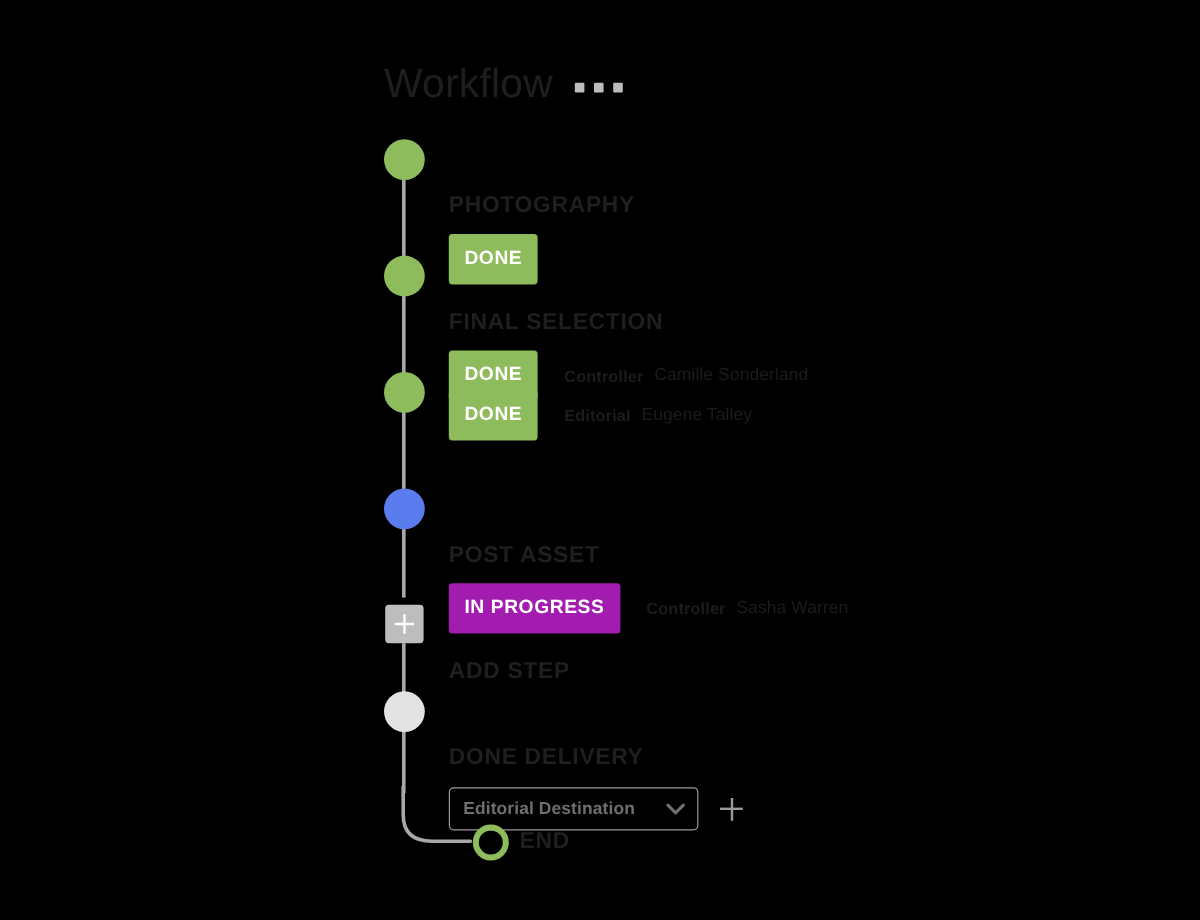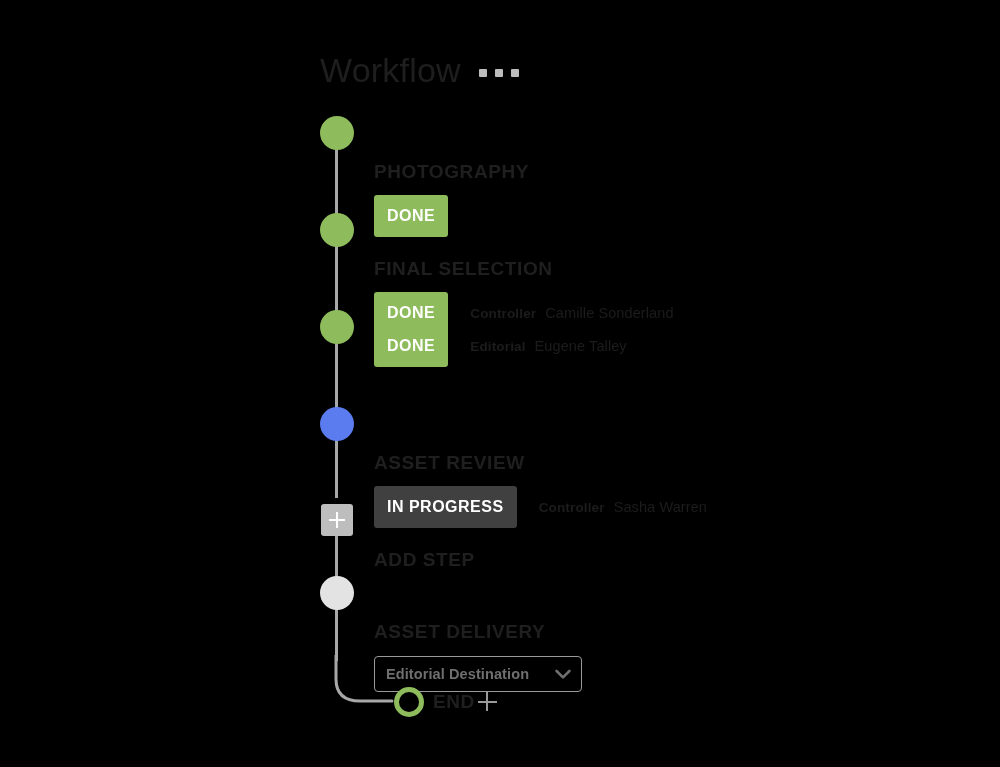--- a/index.html
+++ b/index.html
@@ -59,33 +59,33 @@
   .branch-icon{margin-left:13px;display:inline-flex;align-items:center;}
 
   .meta-row{display:flex;align-items:center;margin-top:11px;}
   .badge{
     display:inline-flex;align-items:center;justify-content:center;
     height:42px;padding:0 13px;border-radius:3px;
     font-size:16px;font-weight:700;letter-spacing:0.5px;color:#ffffff;
     cursor:pointer;
   }
   .badge.done{background:#8ebb5b;}
-  .badge.progress{background:#404040;}
+  .badge.progress{background:#a21caf;}
 
   .role{
     font-size:13.5px;font-weight:700;color:#1c1c1c;
     letter-spacing:0.15px;margin-left:22px;white-space:nowrap;
   }
   .person{
     font-size:14.5px;font-weight:400;color:#1c1c1c;
     letter-spacing:0.1px;margin-left:9px;white-space:nowrap;
   }
 
   
-  .dest-row{display:flex;align-items:center;margin-top:12px;flex-direction:column;}
+  .dest-row{display:flex;align-items:center;margin-top:12px;}
   .select-box{
     display:flex;align-items:center;justify-content:space-between;
     width:185px;height:34px;
     border:1.5px solid #9a9a9a;border-radius:4px;
     padding:0 10px 0 11px;cursor:pointer;background:transparent;
   }
   .select-label{
     font-size:14.5px;font-weight:700;color:#6f6f6f;letter-spacing:0.1px;
     white-space:nowrap;
   }
@@ -150,38 +150,38 @@
   <div class="step" style="top:314px">
     <div class="meta-row">
       <div class="badge done">DONE</div>
       <div class="role">Editorial</div>
       <div class="person">Eugene Talley</div>
     </div>
   </div>
 
   <div class="node blue" style="top:407px"></div>
   <div class="step" style="top:411px">
-    <div class="step-title">ASSET REVIEW</div>
+    <div class="step-title">POST ASSET</div>
     <div class="meta-row">
       <div class="badge progress">IN PROGRESS</div>
       <div class="role">Controller</div>
       <div class="person">Sasha Warren</div>
     </div>
   </div>
 
   <div class="node square" style="top:504px">
     <span class="plus"></span>
   </div>
   <div class="step" style="top:508px">
     <div class="step-title">ADD STEP</div>
   </div>
 
   <div class="node grey" style="top:576px"></div>
   <div class="step" style="top:580px">
-    <div class="step-title">ASSET DELIVERY</div>
+    <div class="step-title">DONE DELIVERY</div>
     <div class="dest-row">
       <div class="select-box">
         <span class="select-label">Editorial Destination</span>
         <span class="chev">
           <svg width="16" height="11" viewBox="0 0 16 11" fill="none">
             <path d="M1.6 2 L8 8.4 L14.4 2" stroke="#6f6f6f" stroke-width="2.6" stroke-linecap="round" stroke-linejoin="round"></path>
           </svg>
         </span>
       </div>
       <div class="add-dest"></div>

